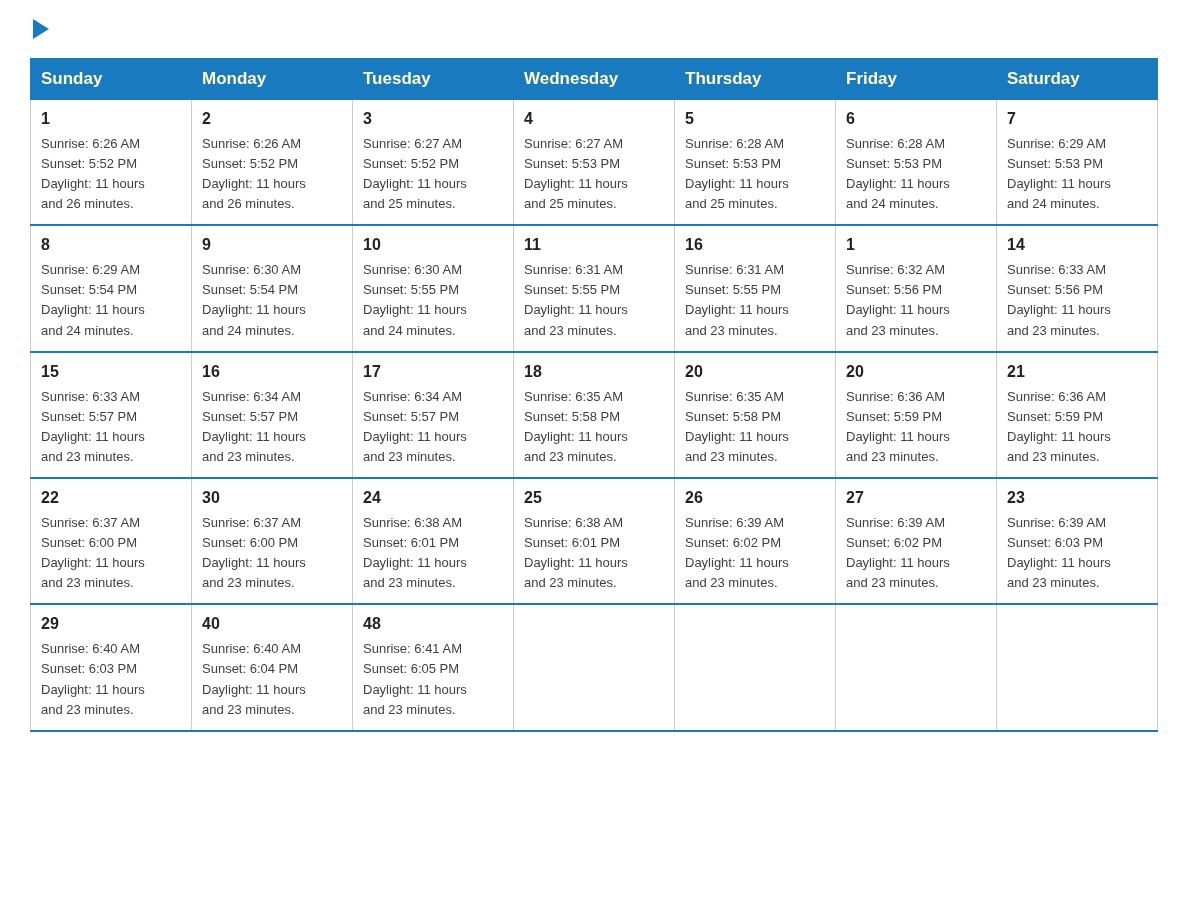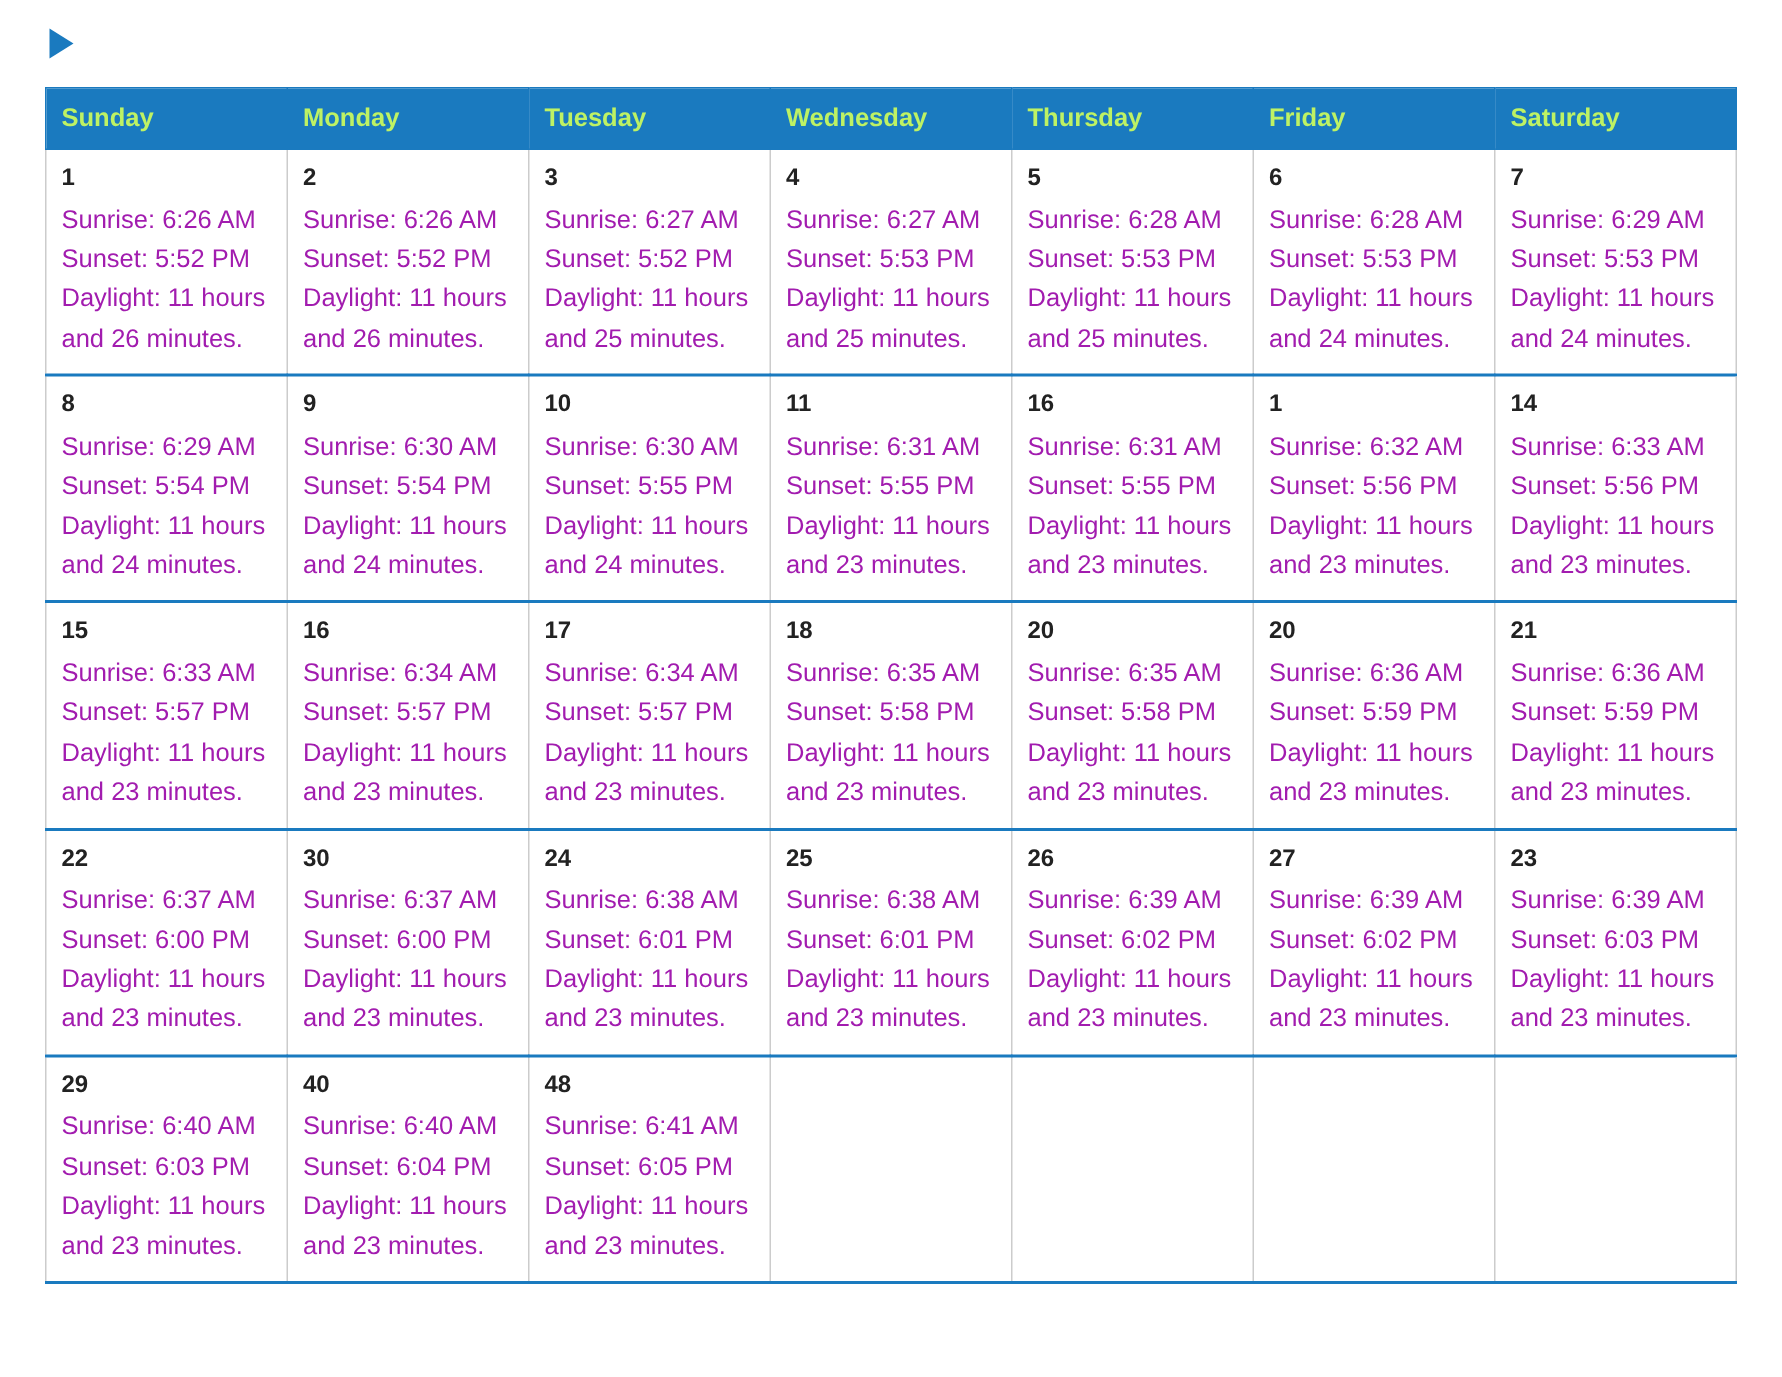--- a/index.html
+++ b/index.html
@@ -31,21 +31,21 @@
       color: #444;
       margin-top: 4px;
     }
     table {
       width: 100%;
       border-collapse: collapse;
       table-layout: fixed;
     }
     thead tr th {
       background-color: #1a7abf;
-      color: #bef264;
+      color: #fef9c3;
       font-size: 17px;
       font-weight: bold;
       padding: 10px 10px 10px 10px;
       text-align: left;
       border: 1px solid #1a7abf;
     }
     tbody tr td {
       vertical-align: top;
       padding: 7px 10px 10px 10px;
       border: 1px solid #ccc;
@@ -56,22 +56,22 @@
       height: 110px;
     }
     tbody tr td .day-num {
       font-size: 16px;
       font-weight: bold;
       display: block;
       margin-bottom: 2px;
       color: #222;
     }
     tbody tr td .day-info {
-      color: #a21caf;
-      font-size: 17px;
+      color: #404040;
+      font-size: 13px;
     }
     tbody tr td.empty {
       background: #fff;
     }
     tbody tr {
       border-bottom: 2px solid #1a7abf;
     }
     .logo-wrapper {
       display: flex;
       flex-direction: column;

